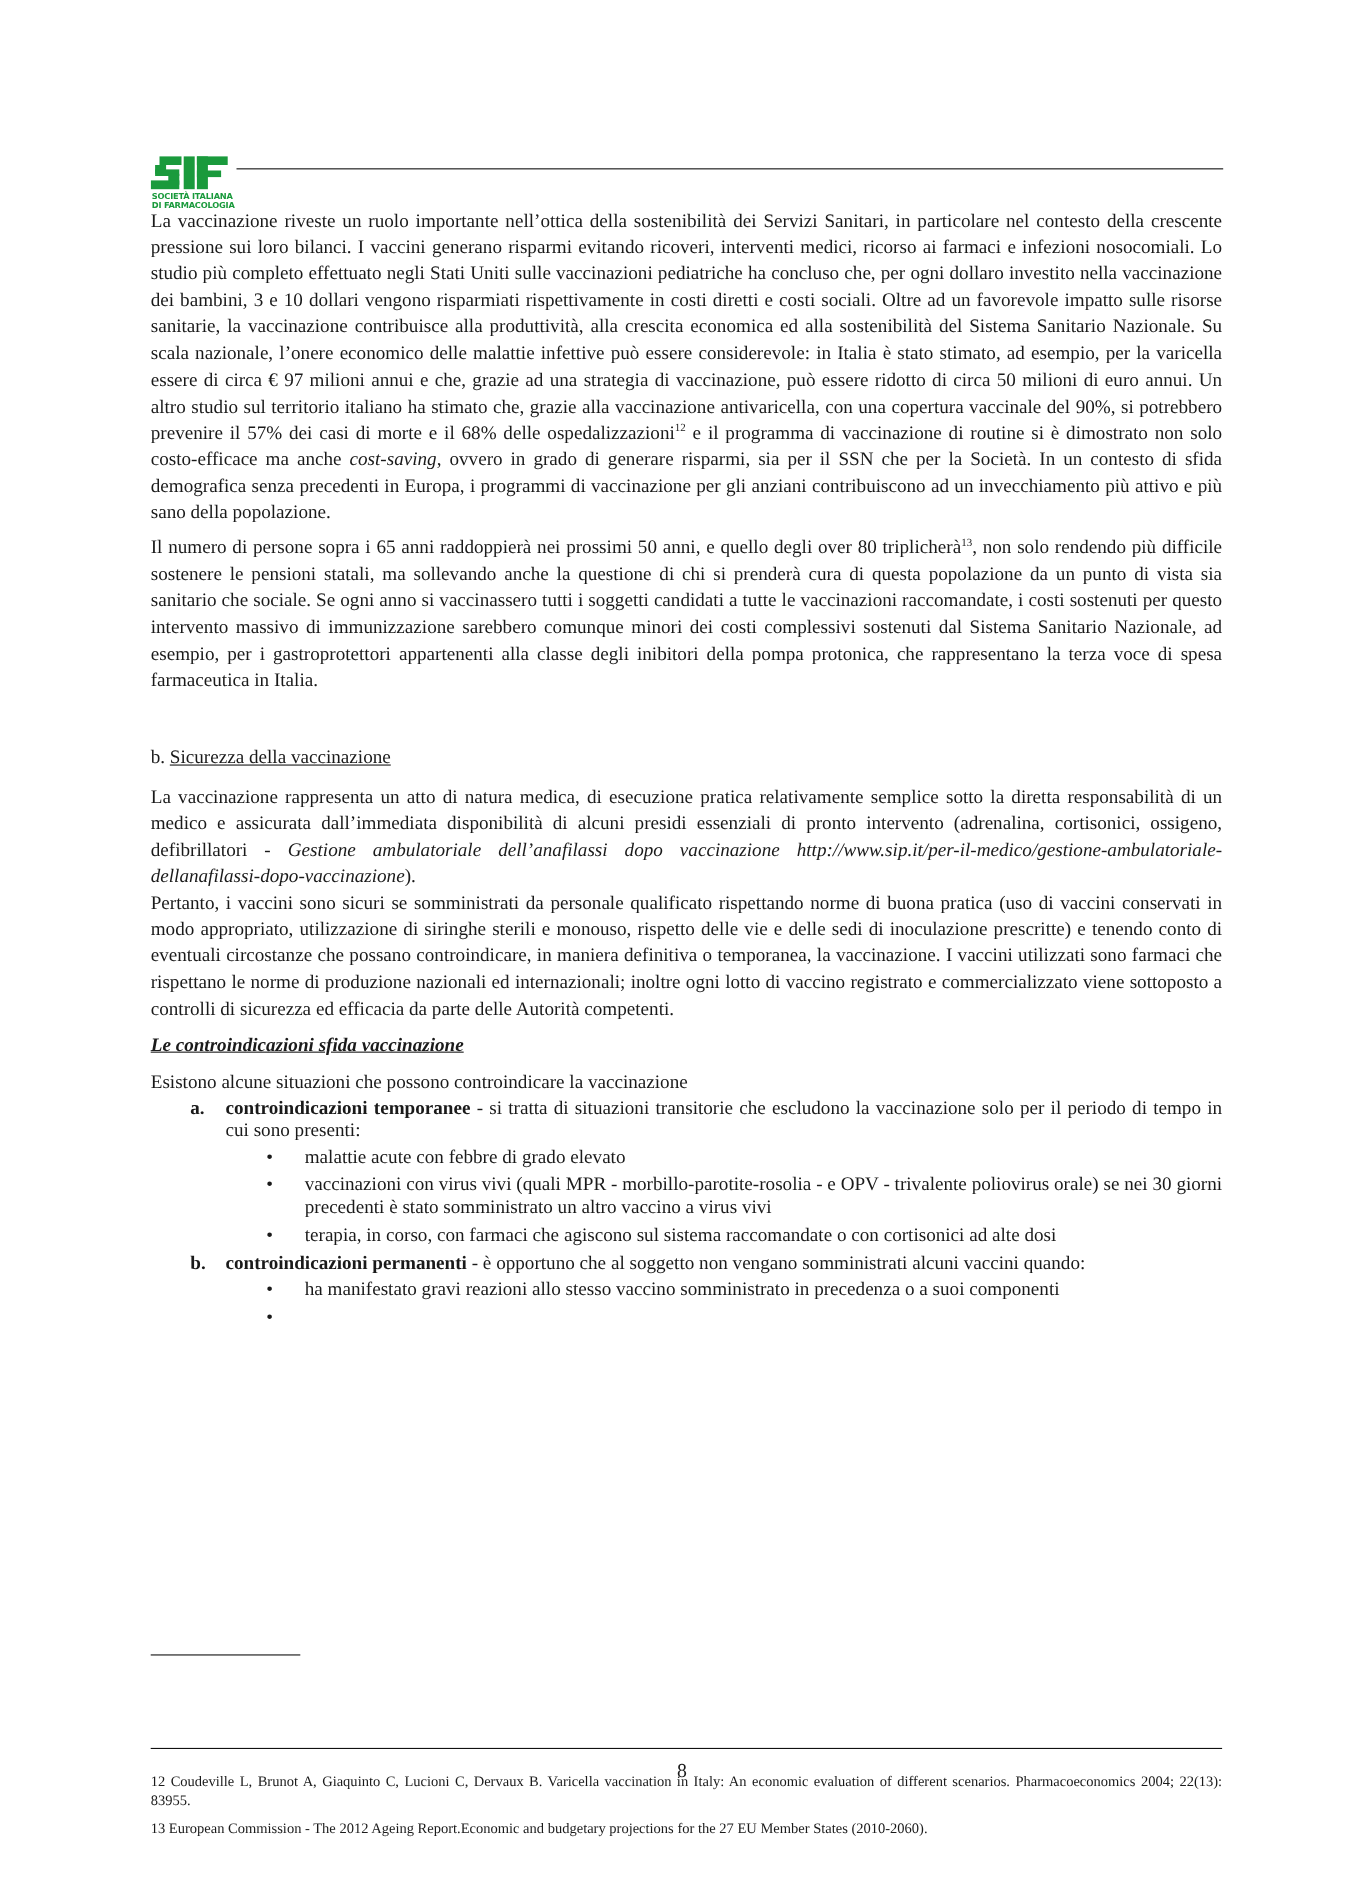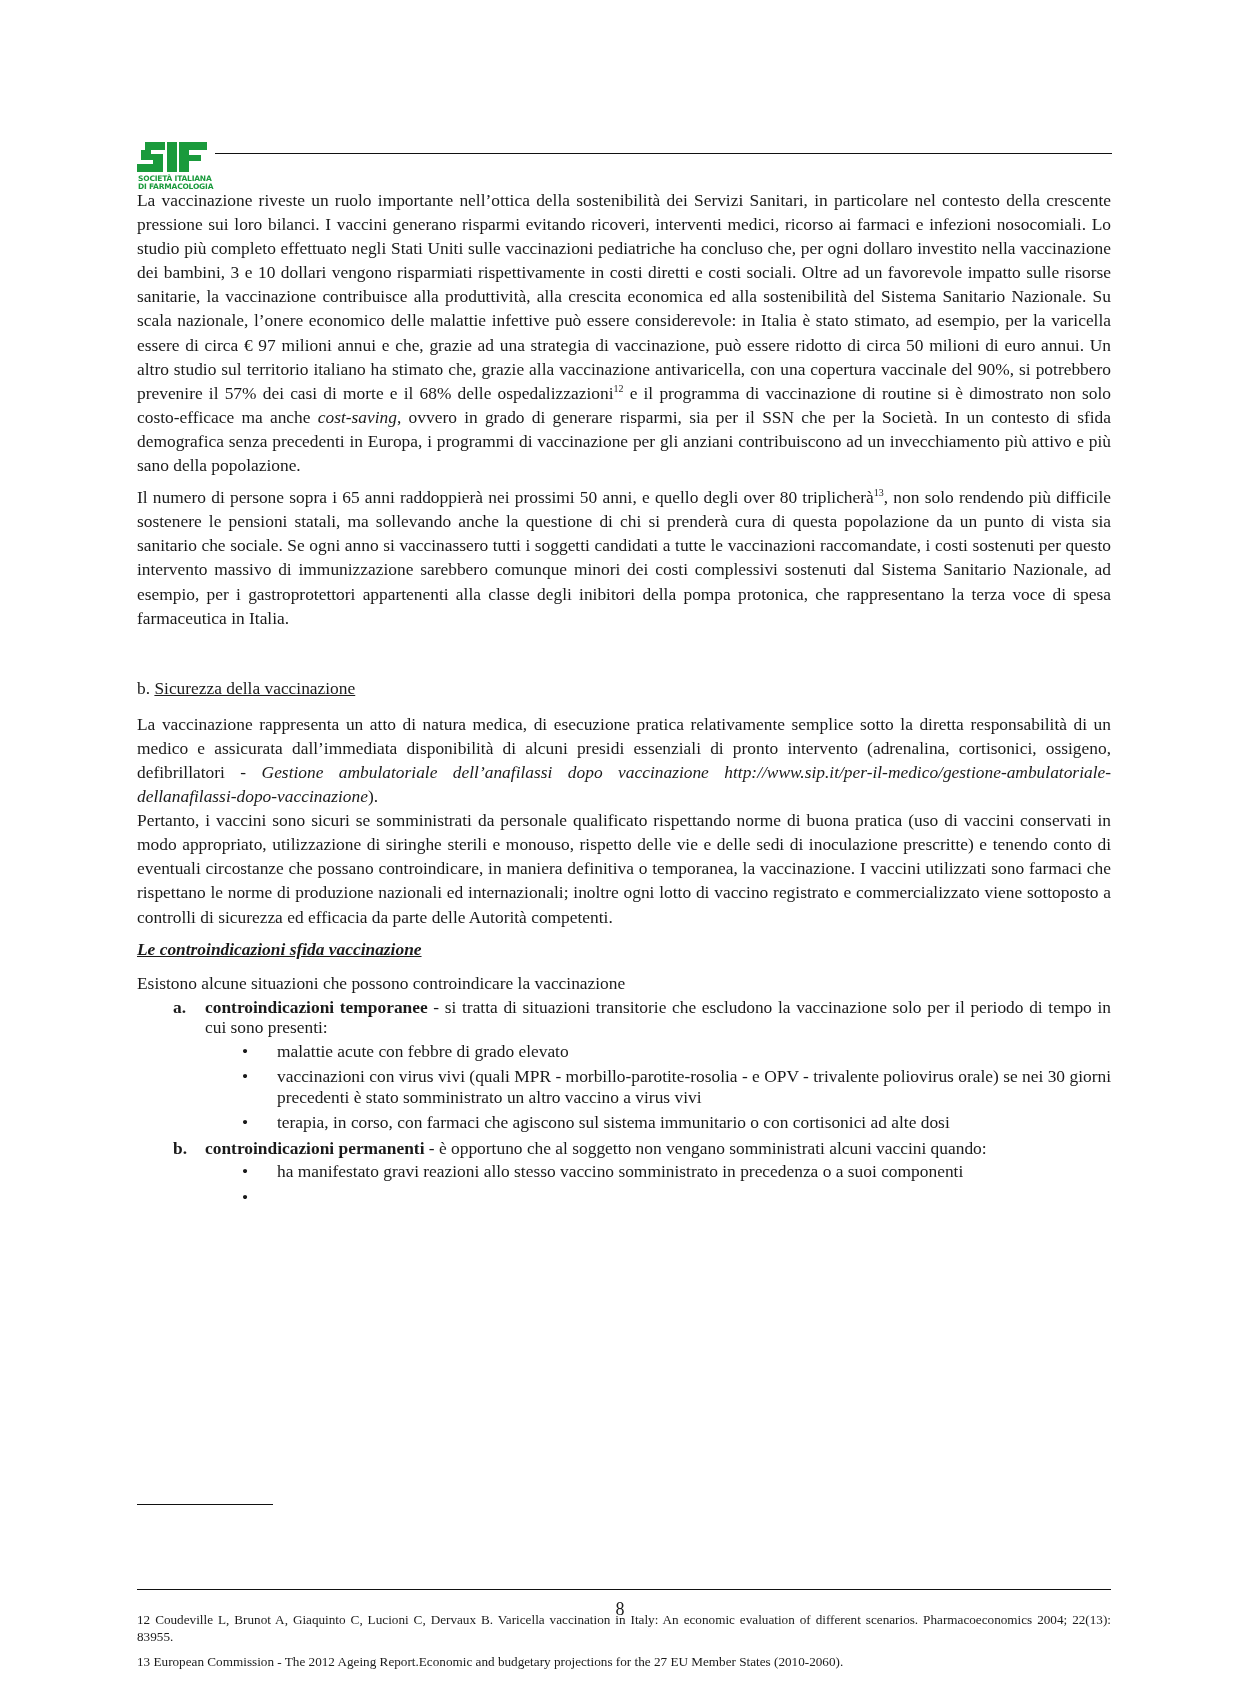--- a/index.html
+++ b/index.html
@@ -98,21 +98,21 @@
 
     <ul class="olist">
       <li class="oitem">
         <span class="marker">a.</span>
         <span class="lead">controindicazioni temporanee</span><span> - si tratta di situazioni transitorie che escludono la vaccinazione solo per il periodo di tempo in cui sono presenti:</span>
       </li>
     </ul>
     <ul class="blist">
       <li class="bitem"><span class="bullet">•</span><span>malattie acute con febbre di grado elevato</span></li>
       <li class="bitem"><span class="bullet">•</span><span>vaccinazioni con virus vivi (quali MPR - morbillo-parotite-rosolia - e OPV - trivalente poliovirus orale) se nei 30 giorni precedenti è stato somministrato un altro vaccino a virus vivi</span></li>
-      <li class="bitem"><span class="bullet">•</span><span>terapia, in corso, con farmaci che agiscono sul sistema immunitario o con cortisonici ad alte dosi</span></li>
+      <li class="bitem"><span class="bullet">•</span><span>terapia, in corso, con farmaci che agiscono sul sistema raccomandate o con cortisonici ad alte dosi</span></li>
     </ul>
     <ul class="olist">
       <li class="oitem">
         <span class="marker">b.</span>
         <span class="lead">controindicazioni permanenti</span><span> - è opportuno che al soggetto non vengano somministrati alcuni vaccini quando:</span>
       </li>
     </ul>
     <ul class="blist">
       <li class="bitem"><span class="bullet">•</span><span>ha manifestato gravi reazioni allo stesso vaccino somministrato in precedenza o a suoi componenti</span></li>
       <li class="bitem"><span class="bullet">•</span></li>

